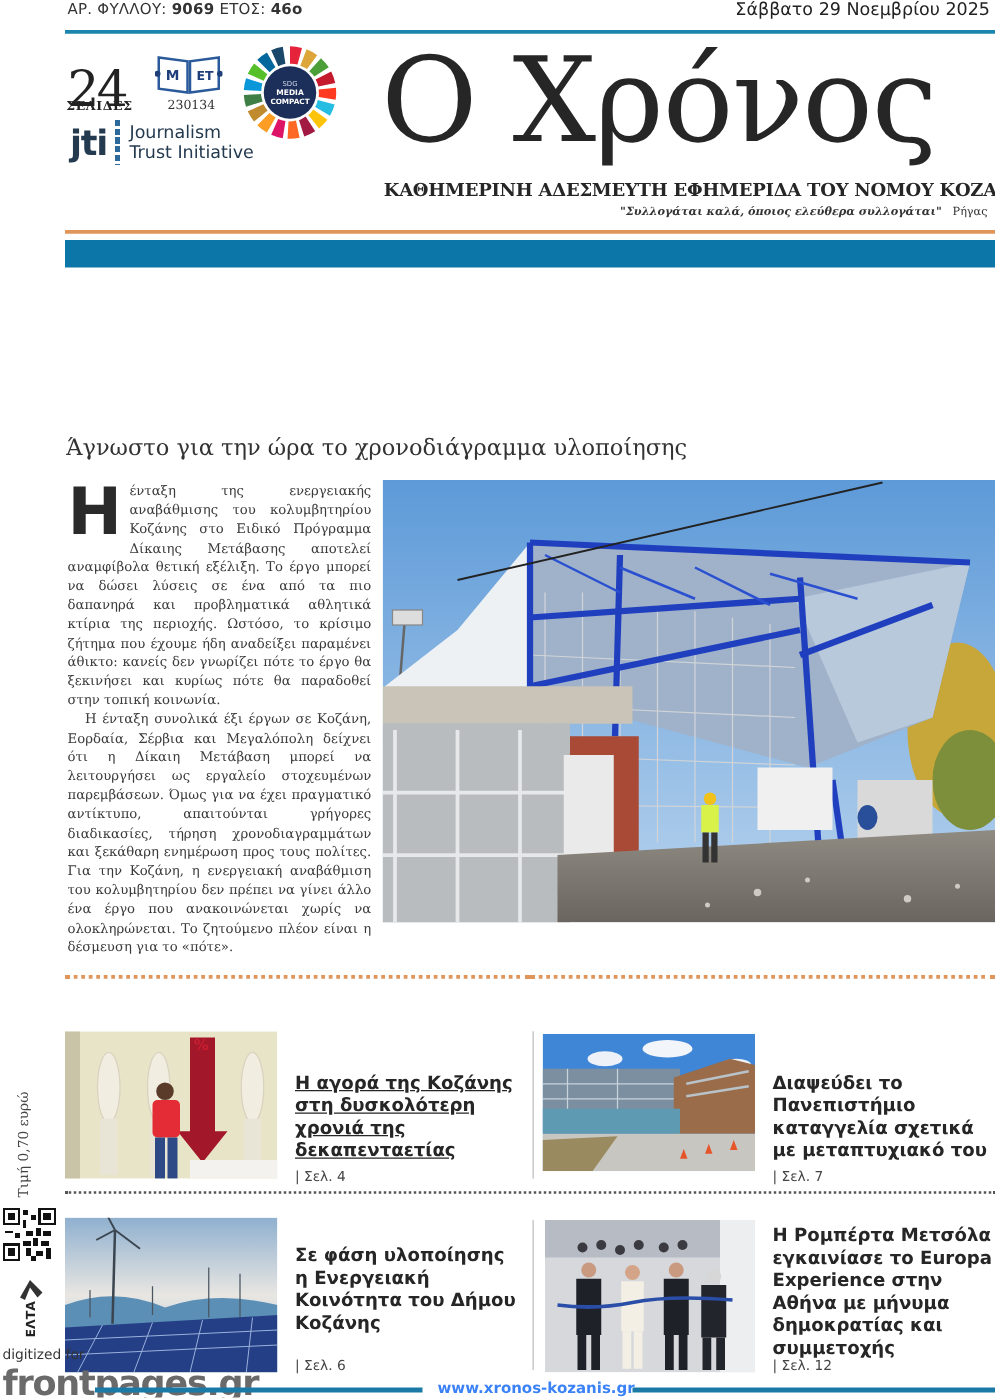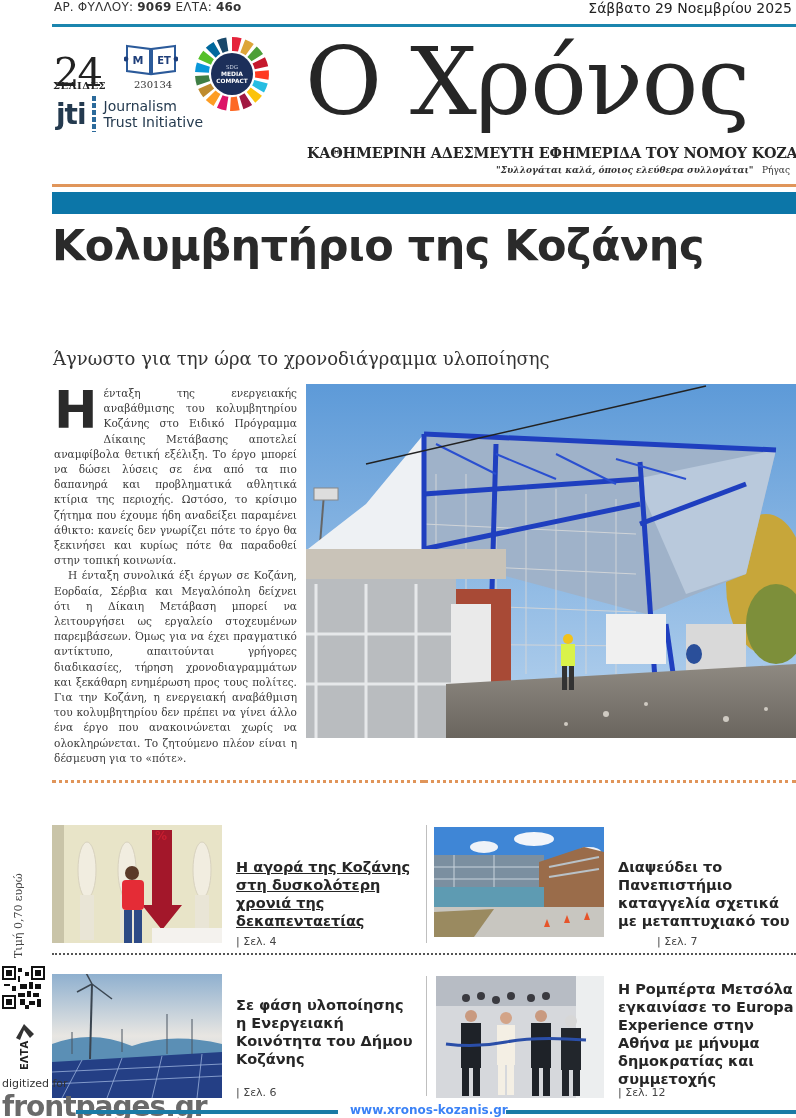--- a/index.html
+++ b/index.html
@@ -72,21 +72,21 @@
   .footer-line-l { left: 76px; top: 1110px; width: 262px; height: 4px; background: #1b7aa5; }
   .footer-line-r { left: 506px; top: 1110px; width: 290px; height: 4px; background: #1b7aa5; }
   .footer-url { left: 350px; top: 1103px; font-family: "DejaVu Sans", sans-serif; font-size: 12px; color: #3b82f6; font-weight: bold; }
 </style>
 </head>
 <body>
 
 <div class="abs issue-info">
   <span>ΑΡ. ΦΥΛΛΟΥ:</span>
   <b>9069</b>
-  <span>ΕΛΤΑ:</span>
+  <span>ΕΤΟΣ:</span>
   <b>46ο</b>
 </div>
 <div class="abs date">Σάββατο 29 Νοεμβρίου 2025</div>
 <div class="abs top-rule"></div>
 
 <div class="abs pages-num">24</div>
 <div class="abs pages-label">ΣΕΛΙΔΕΣ</div>
 
 <div class="abs met-logo">
   <svg width="54" height="34" viewBox="0 0 54 34">
@@ -143,21 +143,20 @@
 <div class="abs subtitle">ΚΑΘΗΜΕΡΙΝΗ ΑΔΕΣΜΕΥΤΗ ΕΦΗΜΕΡΙΔΑ ΤΟΥ ΝΟΜΟΥ ΚΟΖΑΝΗΣ</div>
 <div class="abs motto">
   <i>"Συλλογάται καλά, όποιος ελεύθερα συλλογάται"</i>
   &nbsp;
   <span>Ρήγας</span>
 </div>
 <div class="abs orange-rule"></div>
 <div class="abs blue-bar"></div>
 
 <div class="abs headline">
-  <div>Κολυμβητήριο της Κοζάνης</div>
 </div>
 <div class="abs subhead">Άγνωστο για την ώρα το χρονοδιάγραμμα υλοποίησης</div>
 
 <div class="abs article">
   <p>
     <span class="dropcap">Η</span><span>ένταξη της ενεργειακής αναβάθμισης του κολυμβητηρίου Κοζάνης στο Ειδικό Πρόγραμμα Δίκαιης Μετάβασης αποτελεί αναμφίβολα θετική εξέλιξη. Το έργο μπορεί να δώσει λύσεις σε ένα από τα πιο δαπανηρά και προβληματικά αθλητικά κτίρια της περιοχής. Ωστόσο, το κρίσιμο ζήτημα που έχουμε ήδη αναδείξει παραμένει άθικτο: κανείς δεν γνωρίζει πότε το έργο θα ξεκινήσει και κυρίως πότε θα παραδοθεί στην τοπική κοινωνία.</span>
   </p>
   <p>Η ένταξη συνολικά έξι έργων σε Κοζάνη, Εορδαία, Σέρβια και Μεγαλόπολη δείχνει ότι η Δίκαιη Μετάβαση μπορεί να λειτουργήσει ως εργαλείο στοχευμένων παρεμβάσεων. Όμως για να έχει πραγματικό αντίκτυπο, απαιτούνται γρήγορες διαδικασίες, τήρηση χρονοδιαγραμμάτων και ξεκάθαρη ενημέρωση προς τους πολίτες. Για την Κοζάνη, η ενεργειακή αναβάθμιση του κολυμβητηρίου δεν πρέπει να γίνει άλλο ένα έργο που ανακοινώνεται χωρίς να ολοκληρώνεται. Το ζητούμενο πλέον είναι η δέσμευση για το «πότε».</p>
 </div>
 
@@ -306,21 +305,21 @@
     <rect x="0" y="80" width="170" height="30" fill="#c8c6c0"></rect>
     <path d="M0 85 L60 82 L40 110 L0 110 Z" fill="#9a8a60"></path>
     <g fill="#e6542a">
         <path d="M110 100 l3 -8 l3 8 z"></path>
         <path d="M130 96 l3 -8 l3 8 z"></path>
         <path d="M150 93 l3 -8 l3 8 z"></path>
       </g>
   </svg>
 </div>
 <div class="abs teaser-title" style="left:618px; top:858px; width:178px;">Διαψεύδει το Πανεπιστήμιο καταγγελία σχετικά με μεταπτυχιακό του</div>
-<div class="abs teaser-page" style="left:618px; top:935px;margin-left:39px;">| Σελ. 7</div>
+<div class="abs teaser-page" style="left:618px; top:935px;">| Σελ. 7</div>
 
 <div class="abs hsep"></div>
 
 <div class="abs teaser-img" style="left:52px; top:974px; width:170px; height:124px;">
   <svg width="170" height="124" viewBox="0 0 170 124">
     <defs>
       <linearGradient id="sky3" x1="0" y1="0" x2="0" y2="1">
         <stop offset="0" stop-color="#8fb0cf"></stop>
           <stop offset="0.5" stop-color="#e8e6e2"></stop>
           <stop offset="1" stop-color="#a7c3d8"></stop>

